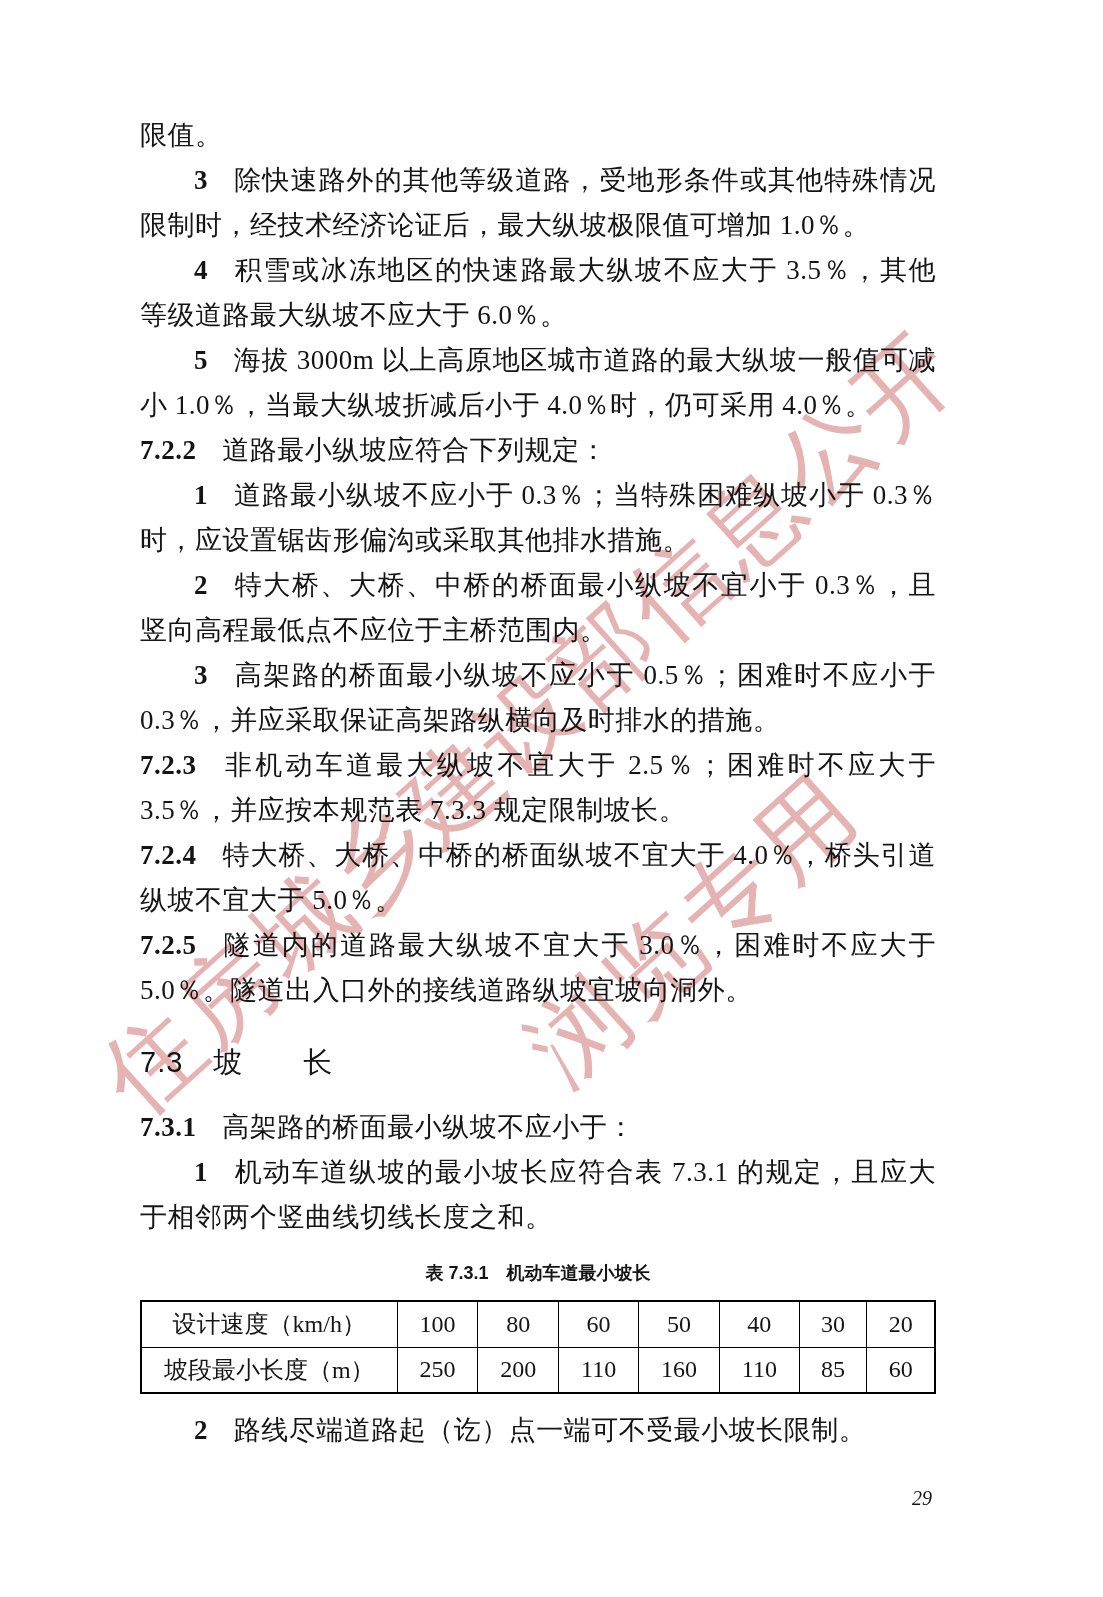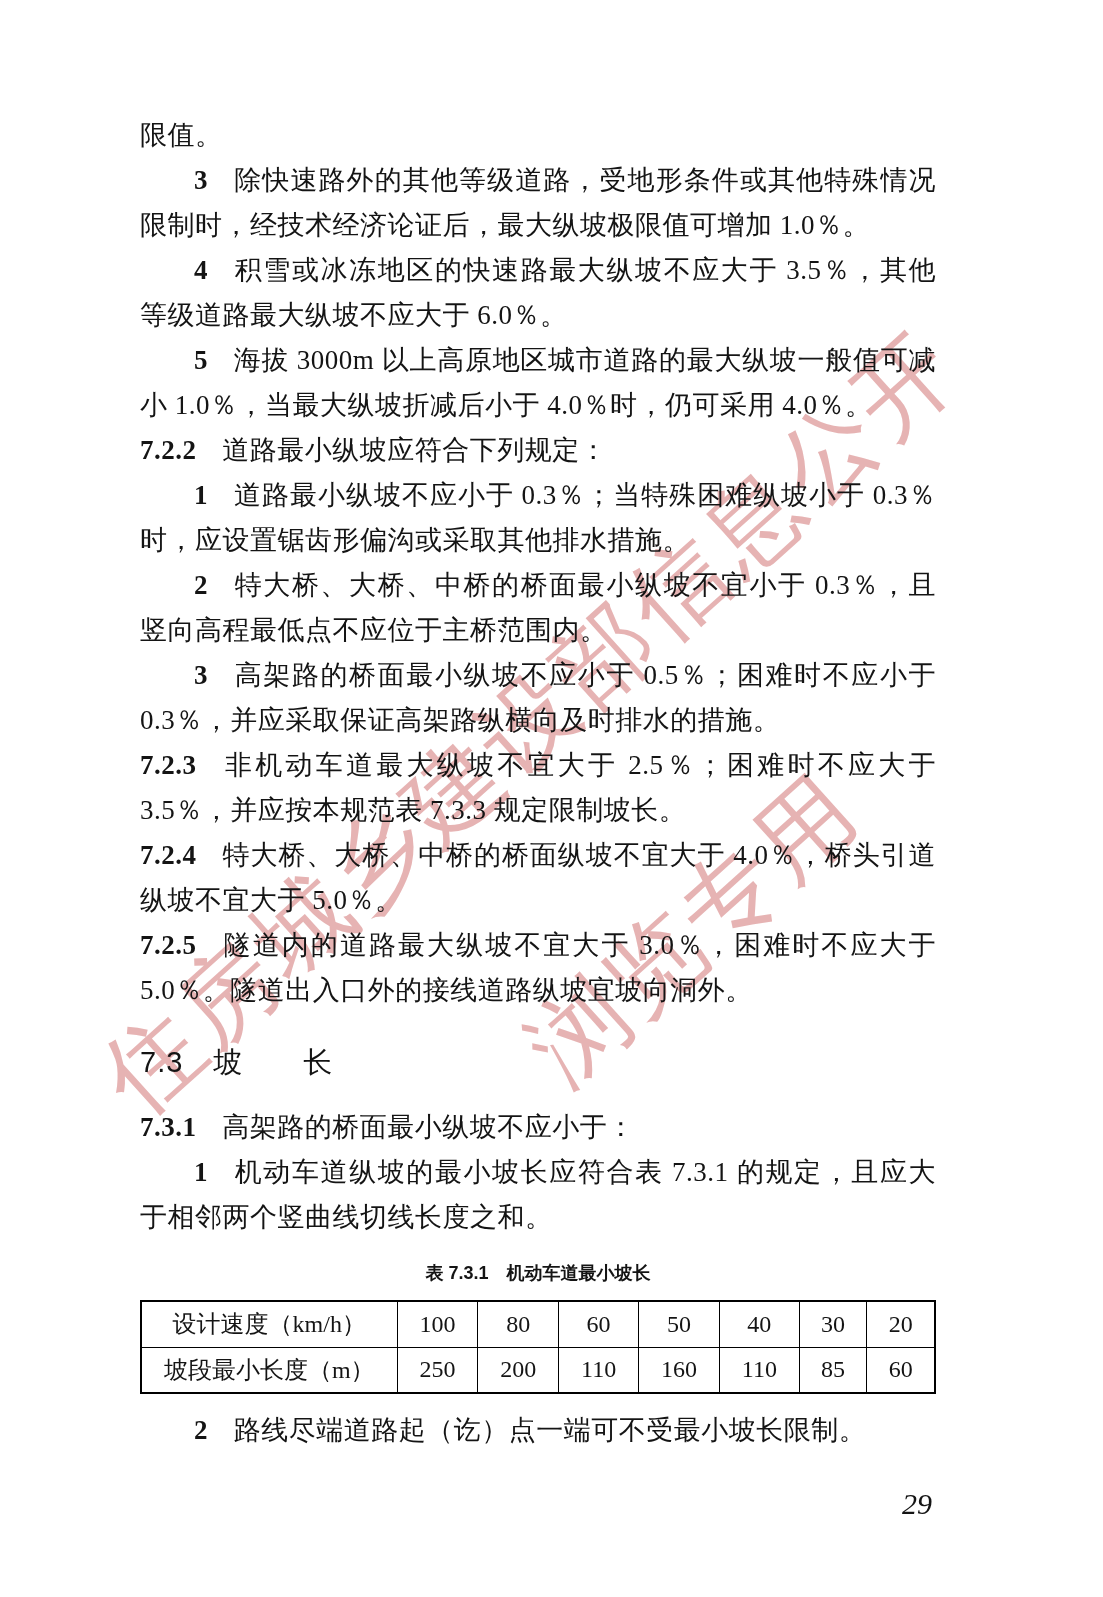--- a/index.html
+++ b/index.html
@@ -59,21 +59,21 @@
     border:1px solid #000;
     text-align:center; vertical-align:middle;
     font-size:24px; height:46px; padding:0 18px;
   }
   table.data-table td.rowhead { width:256px; font-size:24px; }
 
   .last-para { margin-top:8px; }
 
   .page-number {
     text-align:right; font-style:italic;
-    font-size:30px; margin-top:34px; padding-right:4px;
+    font-size:20px; margin-top:34px; padding-right:4px;
     font-family:"Liberation Serif","DejaVu Serif",serif;
   }
 </style>
 </head>
 <body>
 
 <div class="page">
 
   <div class="watermark">
     <div class="wm wm1">住房城乡建设部信息公开</div>

